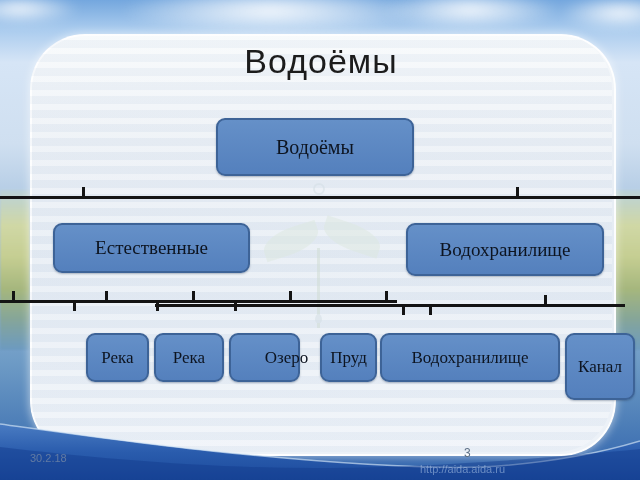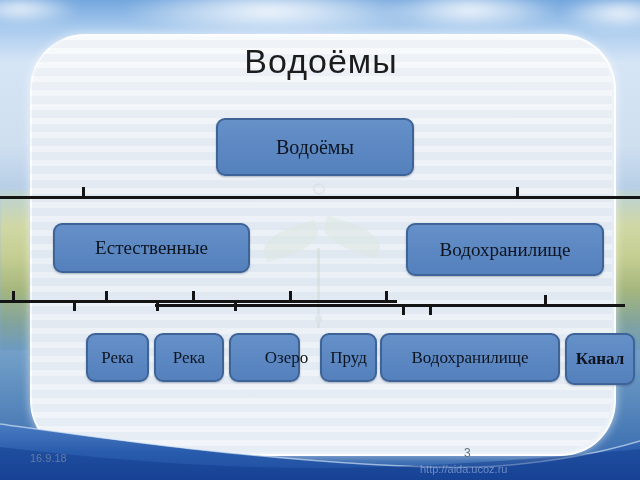--- a/index.html
+++ b/index.html
@@ -92,34 +92,34 @@
   </div>
   <div class="node lvl3" style="left:229px;top:333px;width:71px;height:49px;padding-left:44px;">
     <span>Озеро</span>
   </div>
   <div class="node lvl3" style="left:320px;top:333px;width:57px;height:49px;">
     <span>Пруд</span>
   </div>
   <div class="node lvl3" style="left:380px;top:333px;width:180px;height:49px;">
     <span>Водохранилище</span>
   </div>
-  <div class="node lvl3" style="left:565px;top:333px;width:70px;height:52px;font-weight:bold;">
+  <div class="node lvl3" style="left:565px;top:333px;width:70px;height:67px;">
     <span>Канал</span>
   </div>
 
   <svg width="640" height="75" viewBox="0 0 640 75" style="position:absolute;left:0;top:405px;">
     <defs>
       <linearGradient id="wg" x1="0" y1="0" x2="0" y2="1">
         <stop offset="0" stop-color="#4a7cc2"></stop>
         <stop offset="0.5" stop-color="#2a5cad"></stop>
         <stop offset="1" stop-color="#1b4a9c"></stop>
       </linearGradient>
     </defs>
     <path d="M0,19 C80,30 150,40 230,48 C320,57 420,64 480,62 C560,58 610,45 640,36 L640,75 L0,75 Z" fill="url(#wg)"></path>
     <path d="M0,19 C80,30 150,40 230,48 C320,57 420,64 480,62 C560,58 610,45 640,36" fill="none" stroke="rgba(215,232,248,0.65)" stroke-width="1.5"></path>
     <path d="M0,42 C100,54 220,64 330,63 C440,62 560,52 640,44 L640,75 L0,75 Z" fill="rgba(18,58,140,0.45)"></path>
   </svg>
 
-  <div class="footer-text" style="left:30px;top:452px;color:rgba(115,135,165,0.8);">16.9.18</div>
+  <div class="footer-text" style="left:30px;top:452px;color:rgba(115,135,165,0.8);">30.2.18</div>
   <div class="footer-text" style="left:464px;top:446px;font-size:12px;color:#5c6f85;">3</div>
-  <div class="footer-text" style="left:420px;top:463px;color:rgba(185,210,240,0.5);">http://aida.ucoz.ru</div>
+  <div class="footer-text" style="left:420px;top:463px;color:rgba(185,210,240,0.5);">http://aida.aida.ru</div>
 
 </div>
 
 </body></html>

